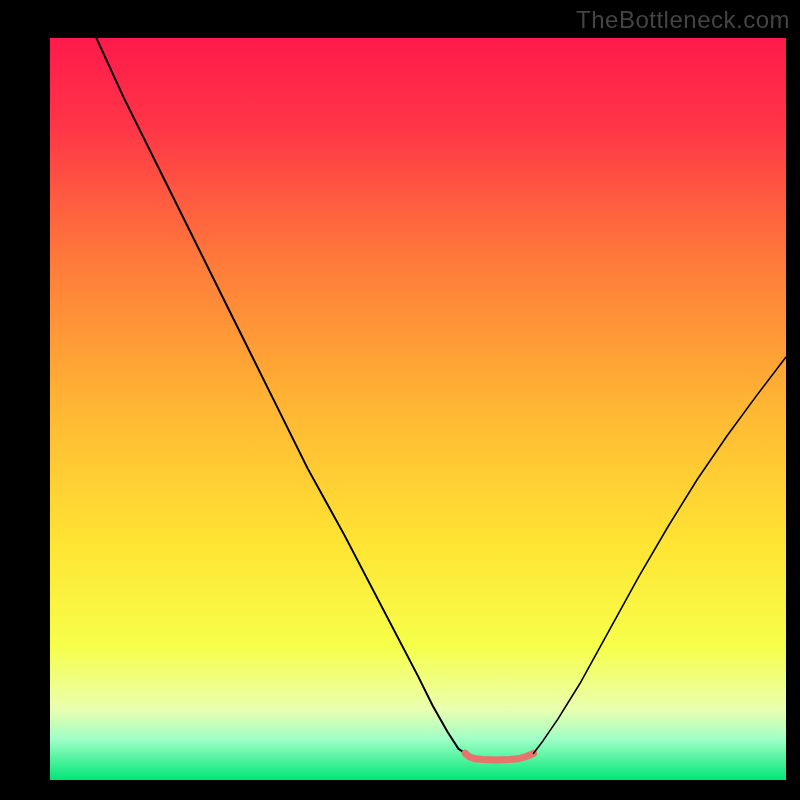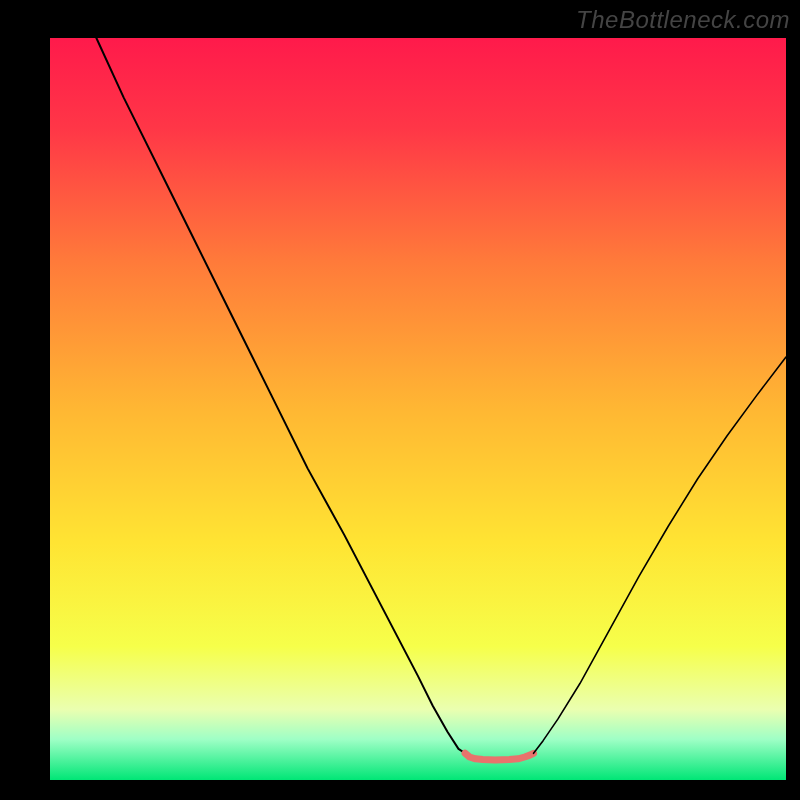--- a/index.html
+++ b/index.html
@@ -9,21 +9,20 @@
     width: 800px;
     height: 800px;
     overflow: hidden;
     font-family: Arial, Helvetica, sans-serif;
   }
   .frame {
     position: relative;
     width: 800px;
     height: 614px;
     box-sizing: border-box;
-    font-style: italic;
   }
   .watermark {
     position: absolute;
     top: 6px;
     right: 10px;
     font-size: 24px;
     color: #444;
     letter-spacing: 0.5px;
     font-weight: 400;
     z-index: 20;

